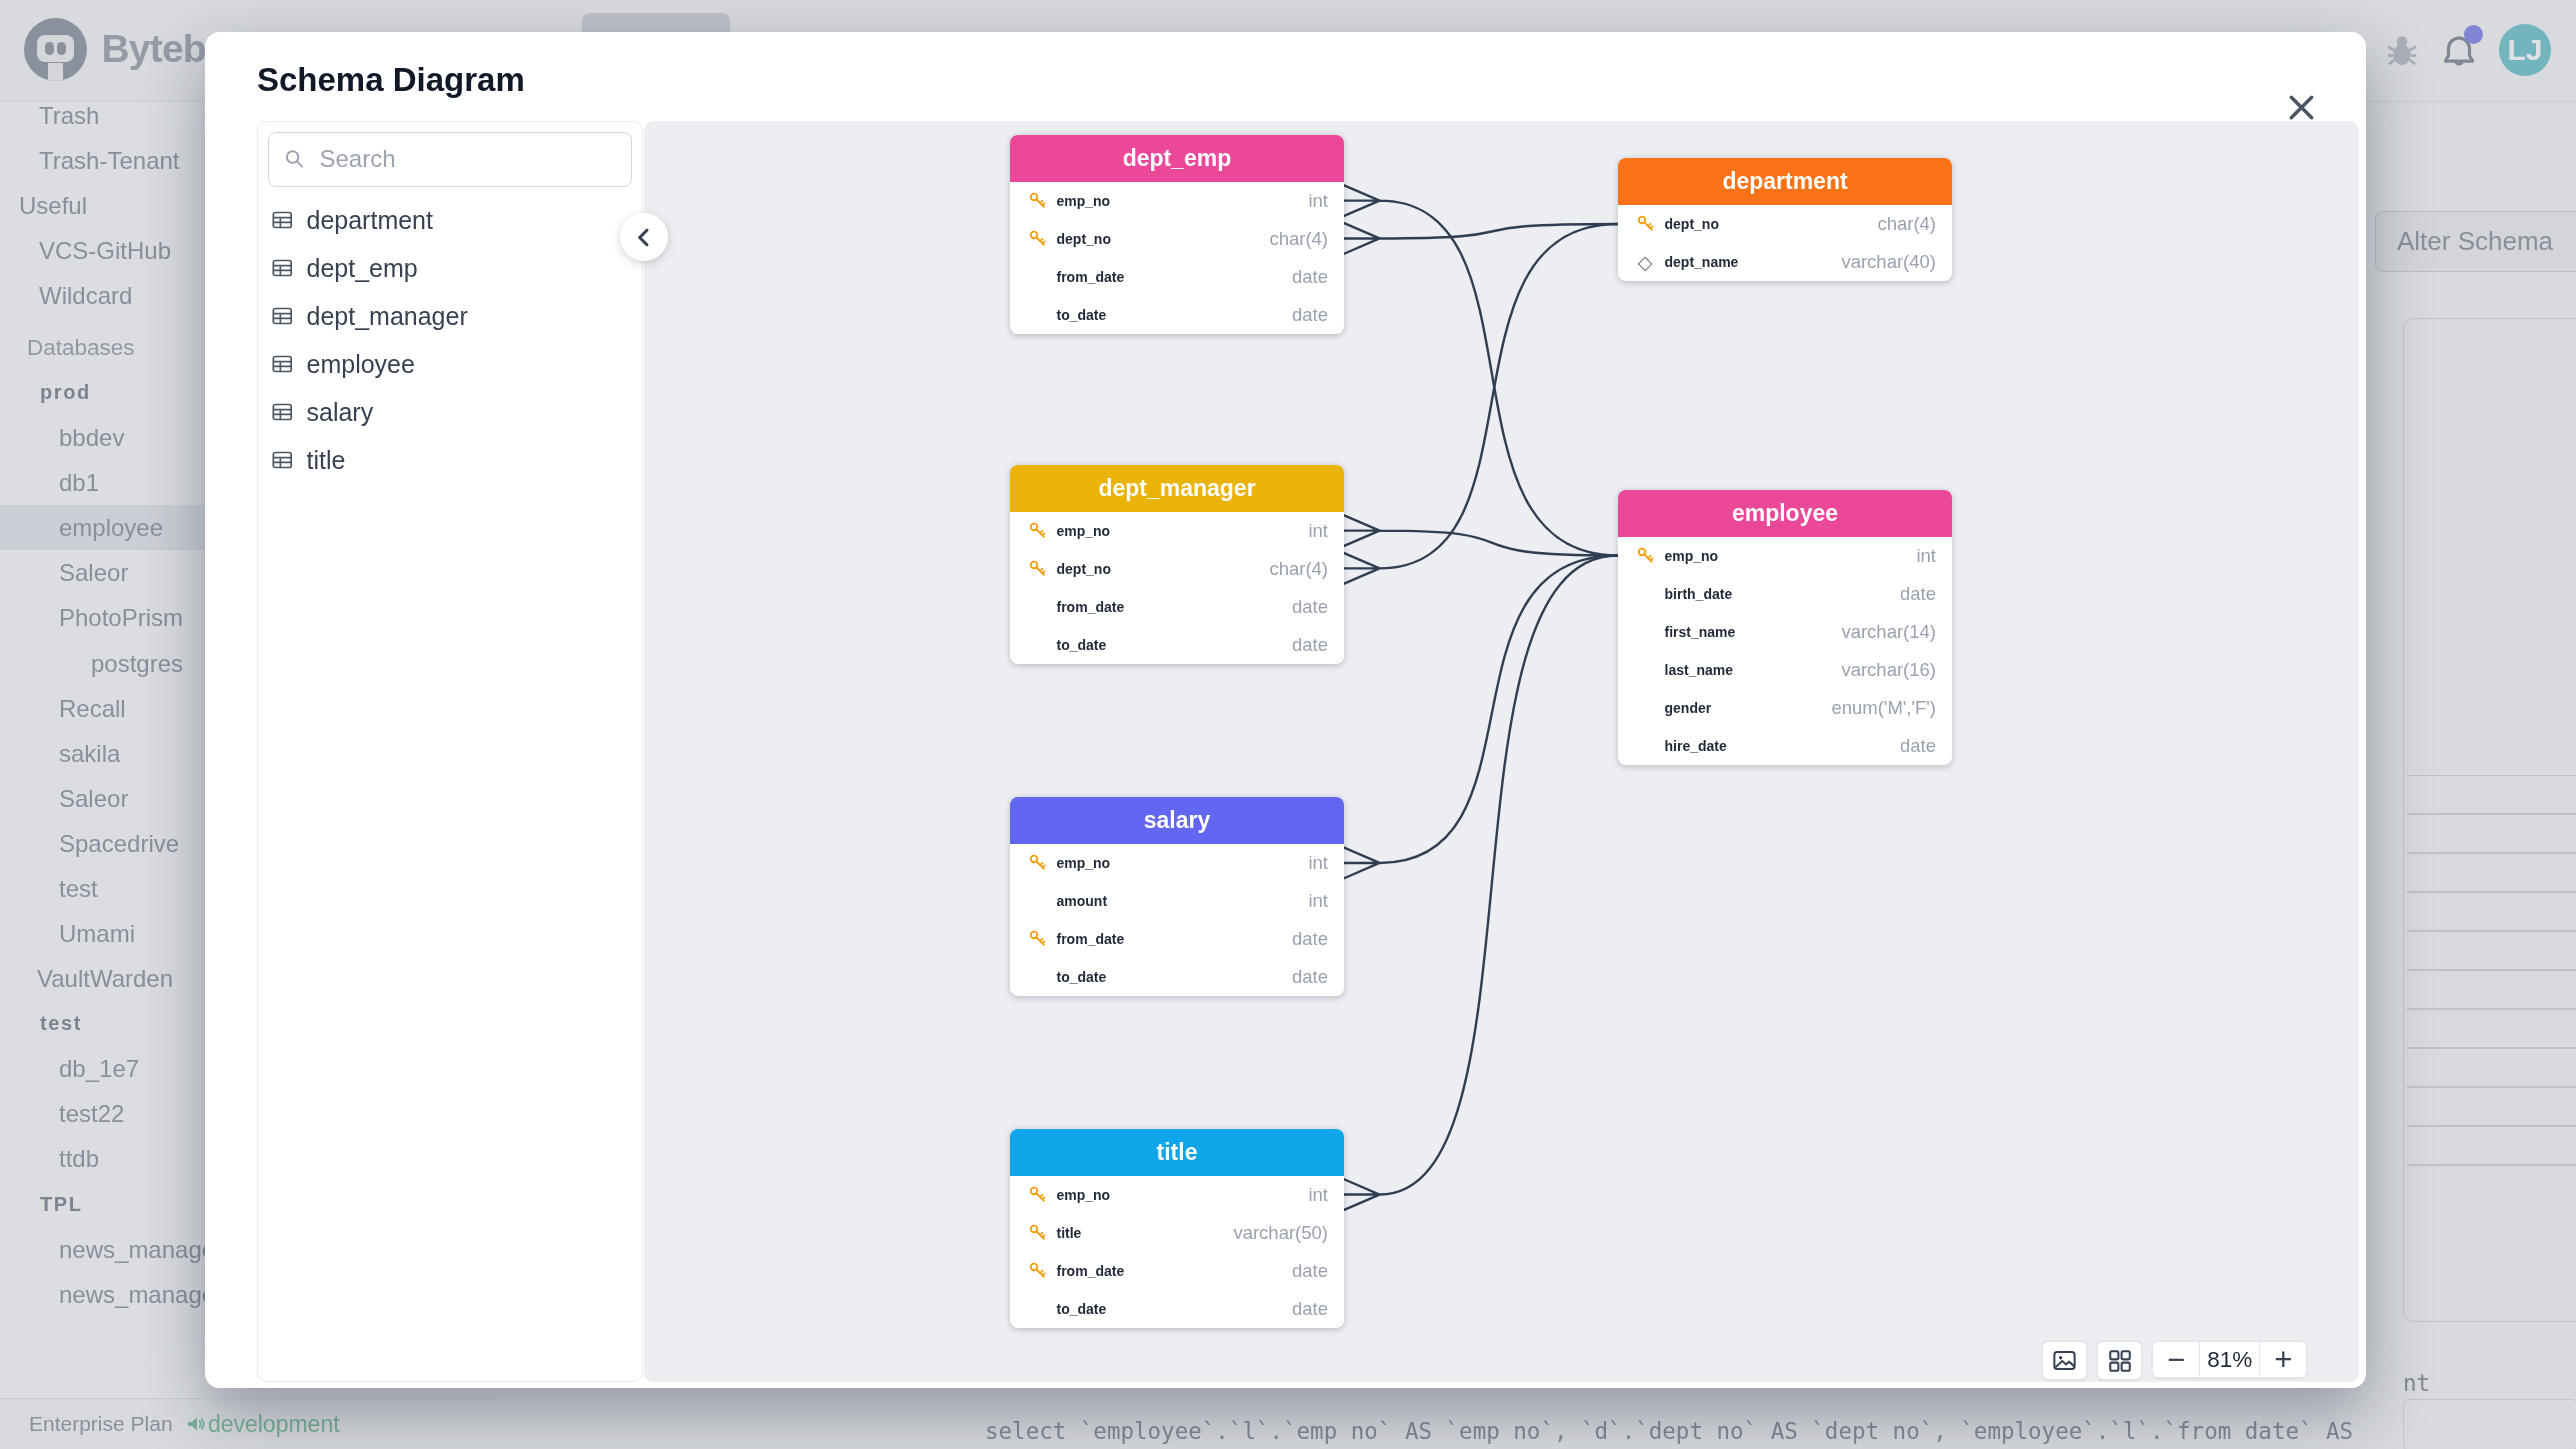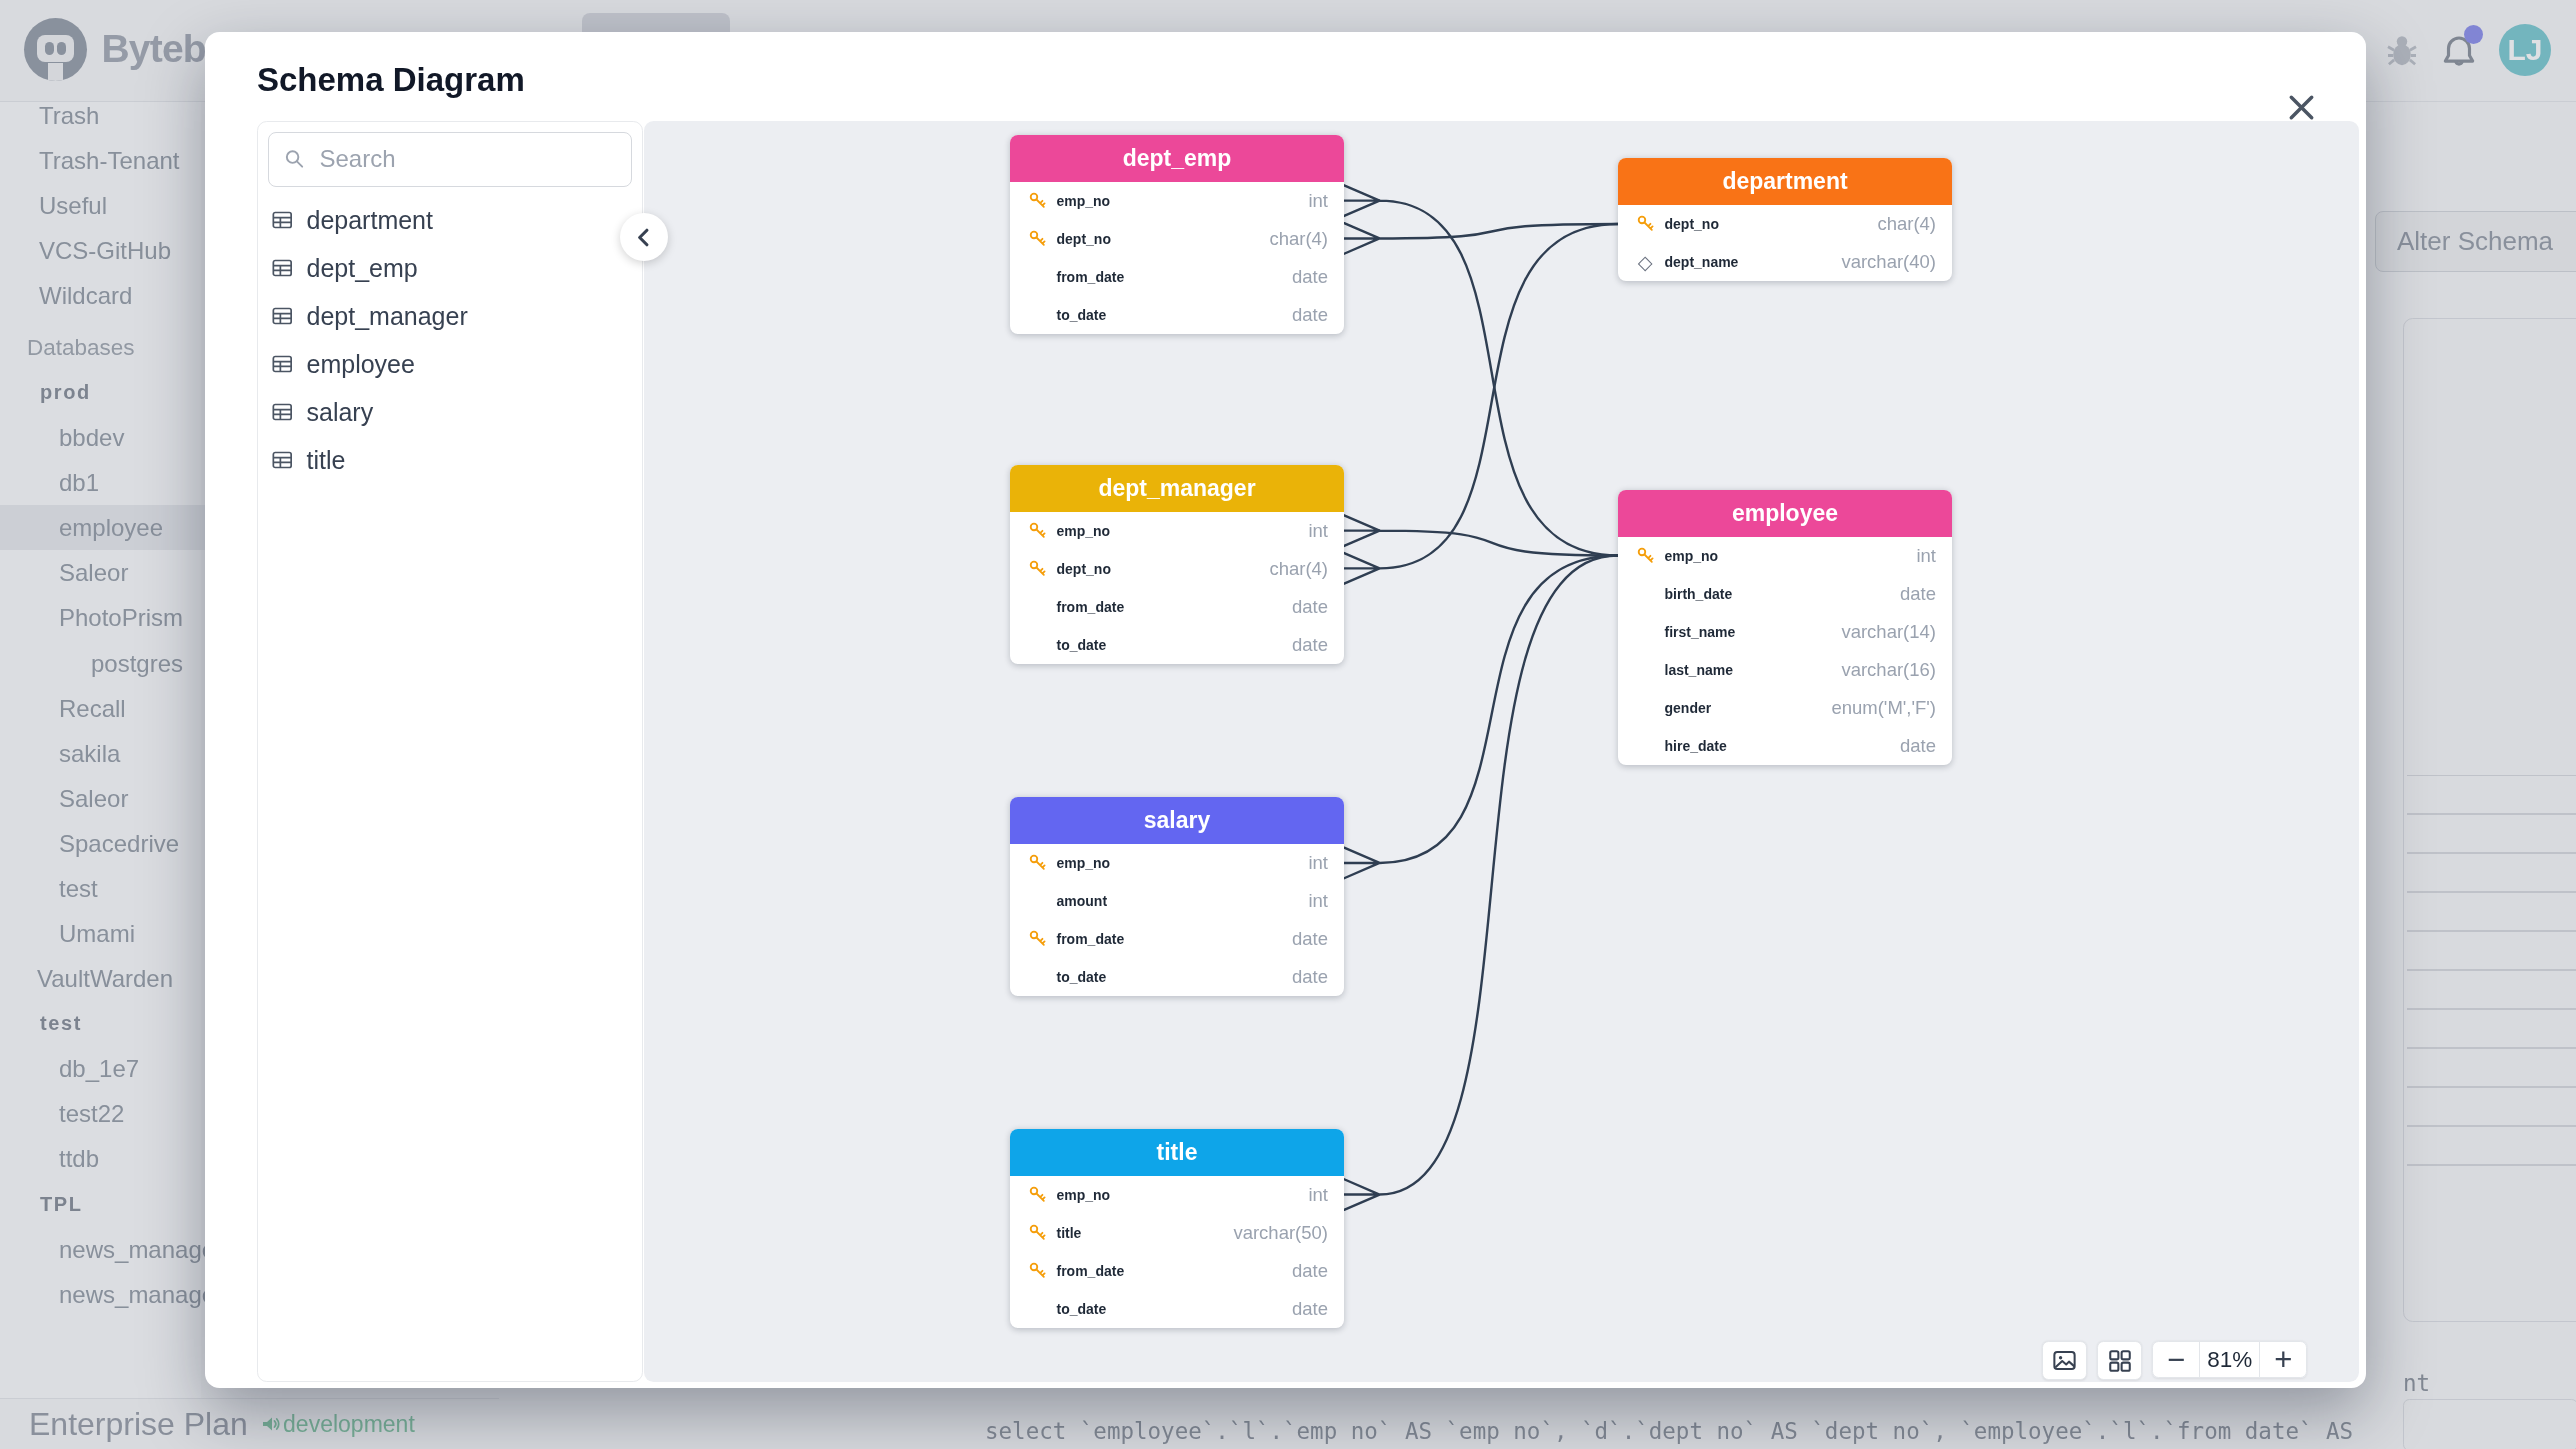--- a/index.html
+++ b/index.html
@@ -19,21 +19,21 @@
   .bell-dot{position:absolute;right:-3.2px;top:-6.4px;width:19.3px;height:19.3px;border-radius:50%;background:#9094ee;}
   .avatar{position:absolute;left:2499px;top:24px;width:52px;height:52px;border-radius:50%;background:#7fccd4;
           color:#fff;font-weight:700;font-size:30px;display:flex;align-items:center;justify-content:center;}
   .bg-sidebar{position:absolute;left:0;top:102px;bottom:0;width:201px;background:#fbfcfd;}
   .sbrow{position:absolute;left:0;width:201px;height:45px;display:flex;align-items:center;font-size:24px;color:#98a0aa;white-space:nowrap;overflow:hidden;}
   .sbrow.section{font-size:22.5px;color:#a4abb4;}
   .sbrow.group{font-weight:700;font-size:20px;letter-spacing:1.6px;color:#8a919c;}
   .sbrow.sel{background:#e9ebef;}
   .sb-archive{position:absolute;left:0;top:1338px;width:201px;height:45px;display:flex;align-items:center;gap:16px;padding-left:30px;font-size:24px;color:#98a0aa;box-sizing:border-box;}
   .sb-footer{position:absolute;left:0;right:0;bottom:0;height:50px;border-top:1.6px solid #e7e9ec;display:flex;align-items:center;background:#f7f8f9;width:499px;}
-  .sb-plan{margin-left:29px;font-size:32px;color:#9ba1ab;}
+  .sb-plan{margin-left:29px;font-size:21px;color:#9ba1ab;}
   .sb-env{margin-left:11.3px;display:flex;align-items:center;gap:0;color:#86c7a6;font-size:23px;}
   .bg-tab{position:absolute;left:582px;top:13px;width:148px;height:21px;background:#d9dce2;border-radius:8px 8px 0 0;}
   .bg-alter{position:absolute;left:2375px;top:211px;width:225px;height:61px;border:1.6px solid #d6dade;border-radius:8px;
             background:#f1f2f4;color:#9aa1ab;font-size:26px;display:flex;align-items:center;padding-left:21px;box-sizing:border-box;}
   .bg-rpanel{position:absolute;left:2403px;top:318px;width:201px;height:1002px;border:1.6px solid #dee1e6;border-radius:9.7px;}
   .bg-rgrid{position:absolute;left:2407px;top:775px;width:169px;height:396px;border-top:1.6px solid #d9dce1;
             background:repeating-linear-gradient(to bottom,transparent 0 37px,#d9dce1 37px 39px);}
   .bg-rbox{position:absolute;left:2403px;top:1399px;width:173px;height:50px;border:1.6px solid #dee1e6;border-radius:6.4px;}
   .bg-sql{position:absolute;left:985px;top:1418px;width:1369px;overflow:hidden;white-space:nowrap;
           font-family:"DejaVu Sans Mono",monospace;font-size:22.5px;color:#9198a2;}
@@ -99,21 +99,21 @@
       </svg>
       <span class="bell-dot"></span>
     </div>
     <div class="avatar">LJ</div>
   </div>
 
   <div class="bg-sidebar">
     <div id="bg-sidebar-list">
         <div class="sbrow nav" style="top: -8.9px; padding-left: 39px;">Trash</div>
         <div class="sbrow nav" style="top: 36px; padding-left: 39px;">Trash-Tenant</div>
-        <div class="sbrow nav" style="top: 81px; padding-left: 39px;">Useful</div>
+        <div class="sbrow nav" style="top: 81px; padding-left: 19px;">Useful</div>
         <div class="sbrow nav" style="top: 126px; padding-left: 39px;">VCS-GitHub</div>
         <div class="sbrow nav" style="top: 171px; padding-left: 39px;">Wildcard</div>
         <div class="sbrow section" style="top: 223px; padding-left: 27px;">Databases</div>
         <div class="sbrow group" style="top: 268px; padding-left: 40px;">prod</div>
         <div class="sbrow item" style="top: 313px; padding-left: 59px;">bbdev</div>
         <div class="sbrow item" style="top: 358px; padding-left: 59px;">db1</div>
         <div class="sbrow item sel" style="top: 403px; padding-left: 59px;">employee</div>
         <div class="sbrow item" style="top: 448px; padding-left: 59px;">Saleor</div>
         <div class="sbrow item" style="top: 493px; padding-left: 59px;">PhotoPrism</div>
         <div class="sbrow item" style="top: 539px; padding-left: 59px; margin-left: 32px;">postgres</div>

